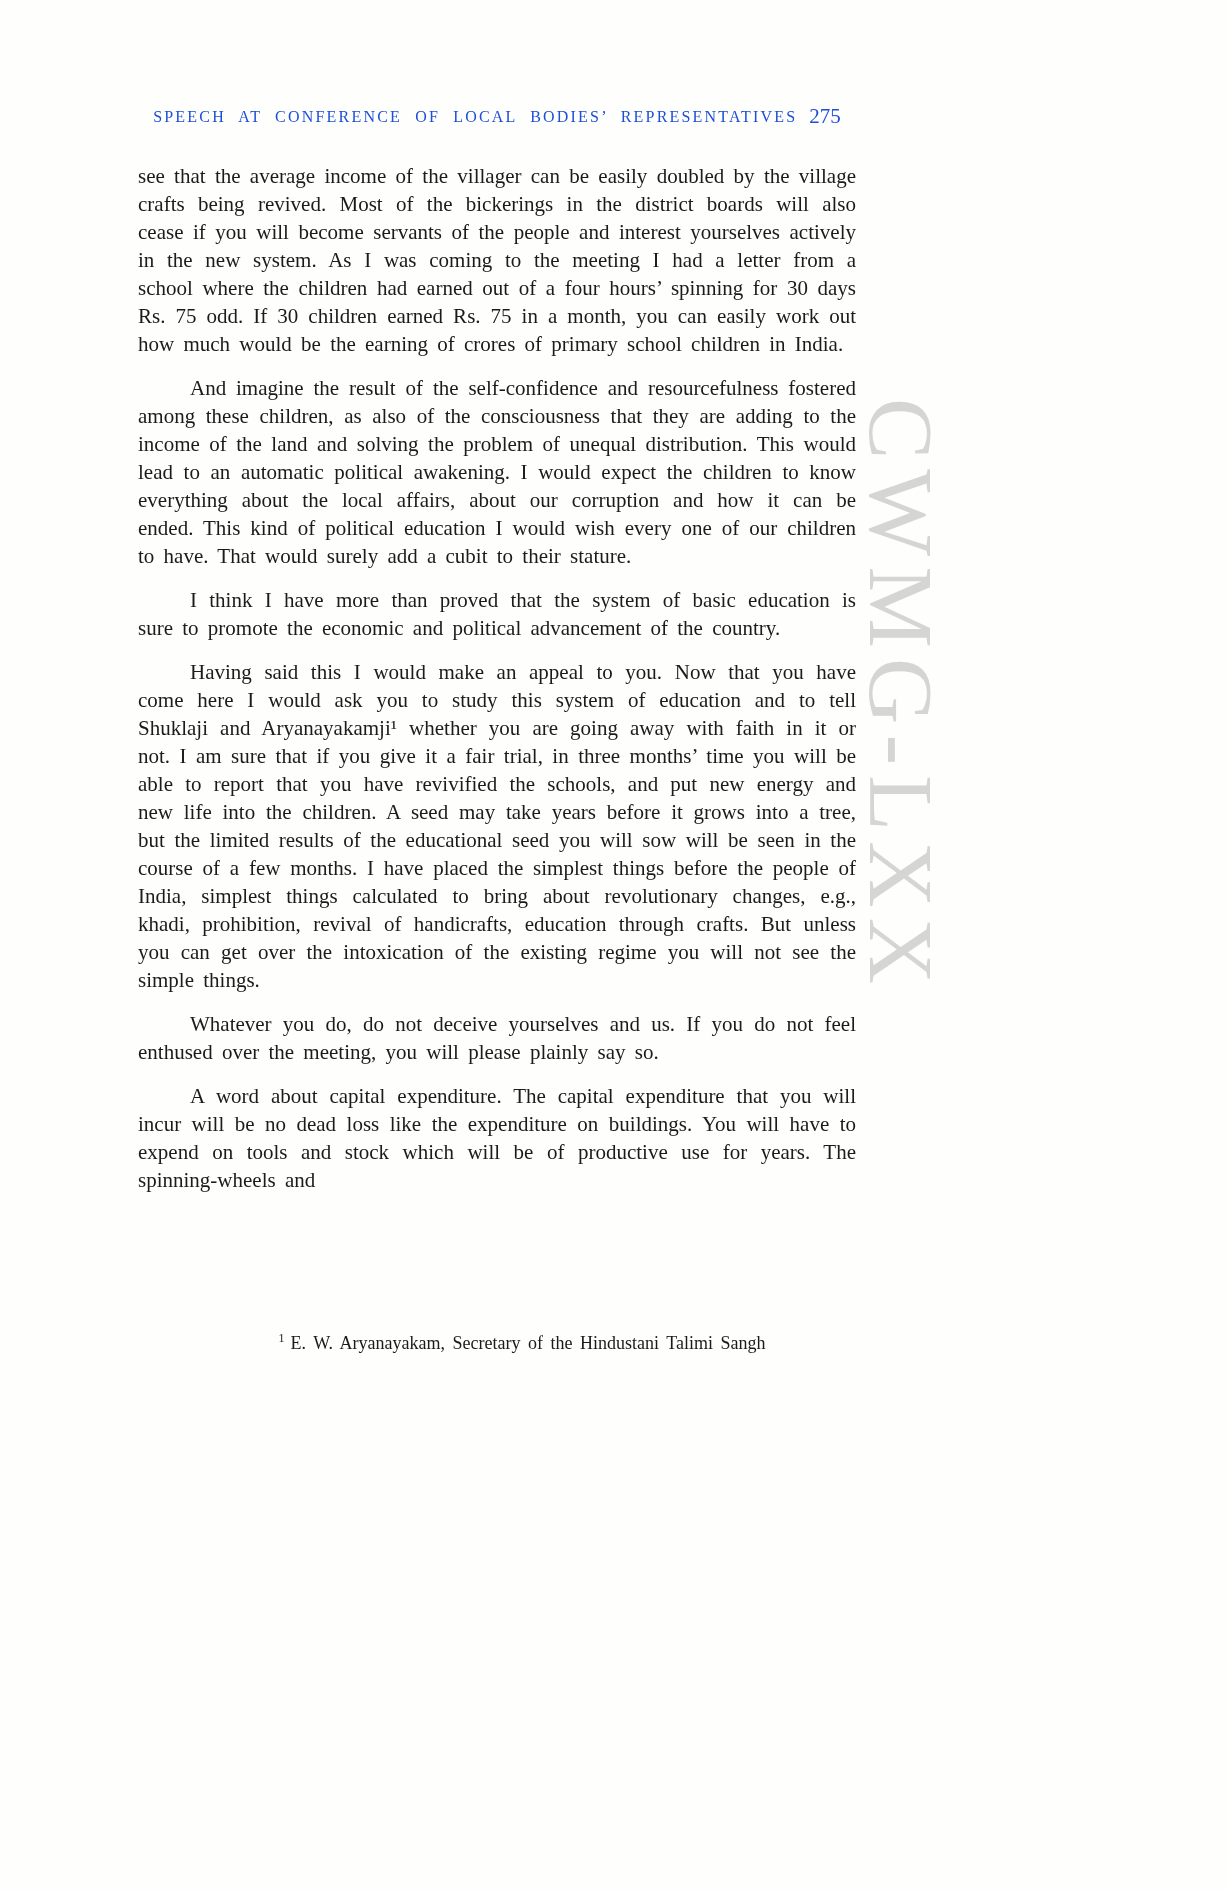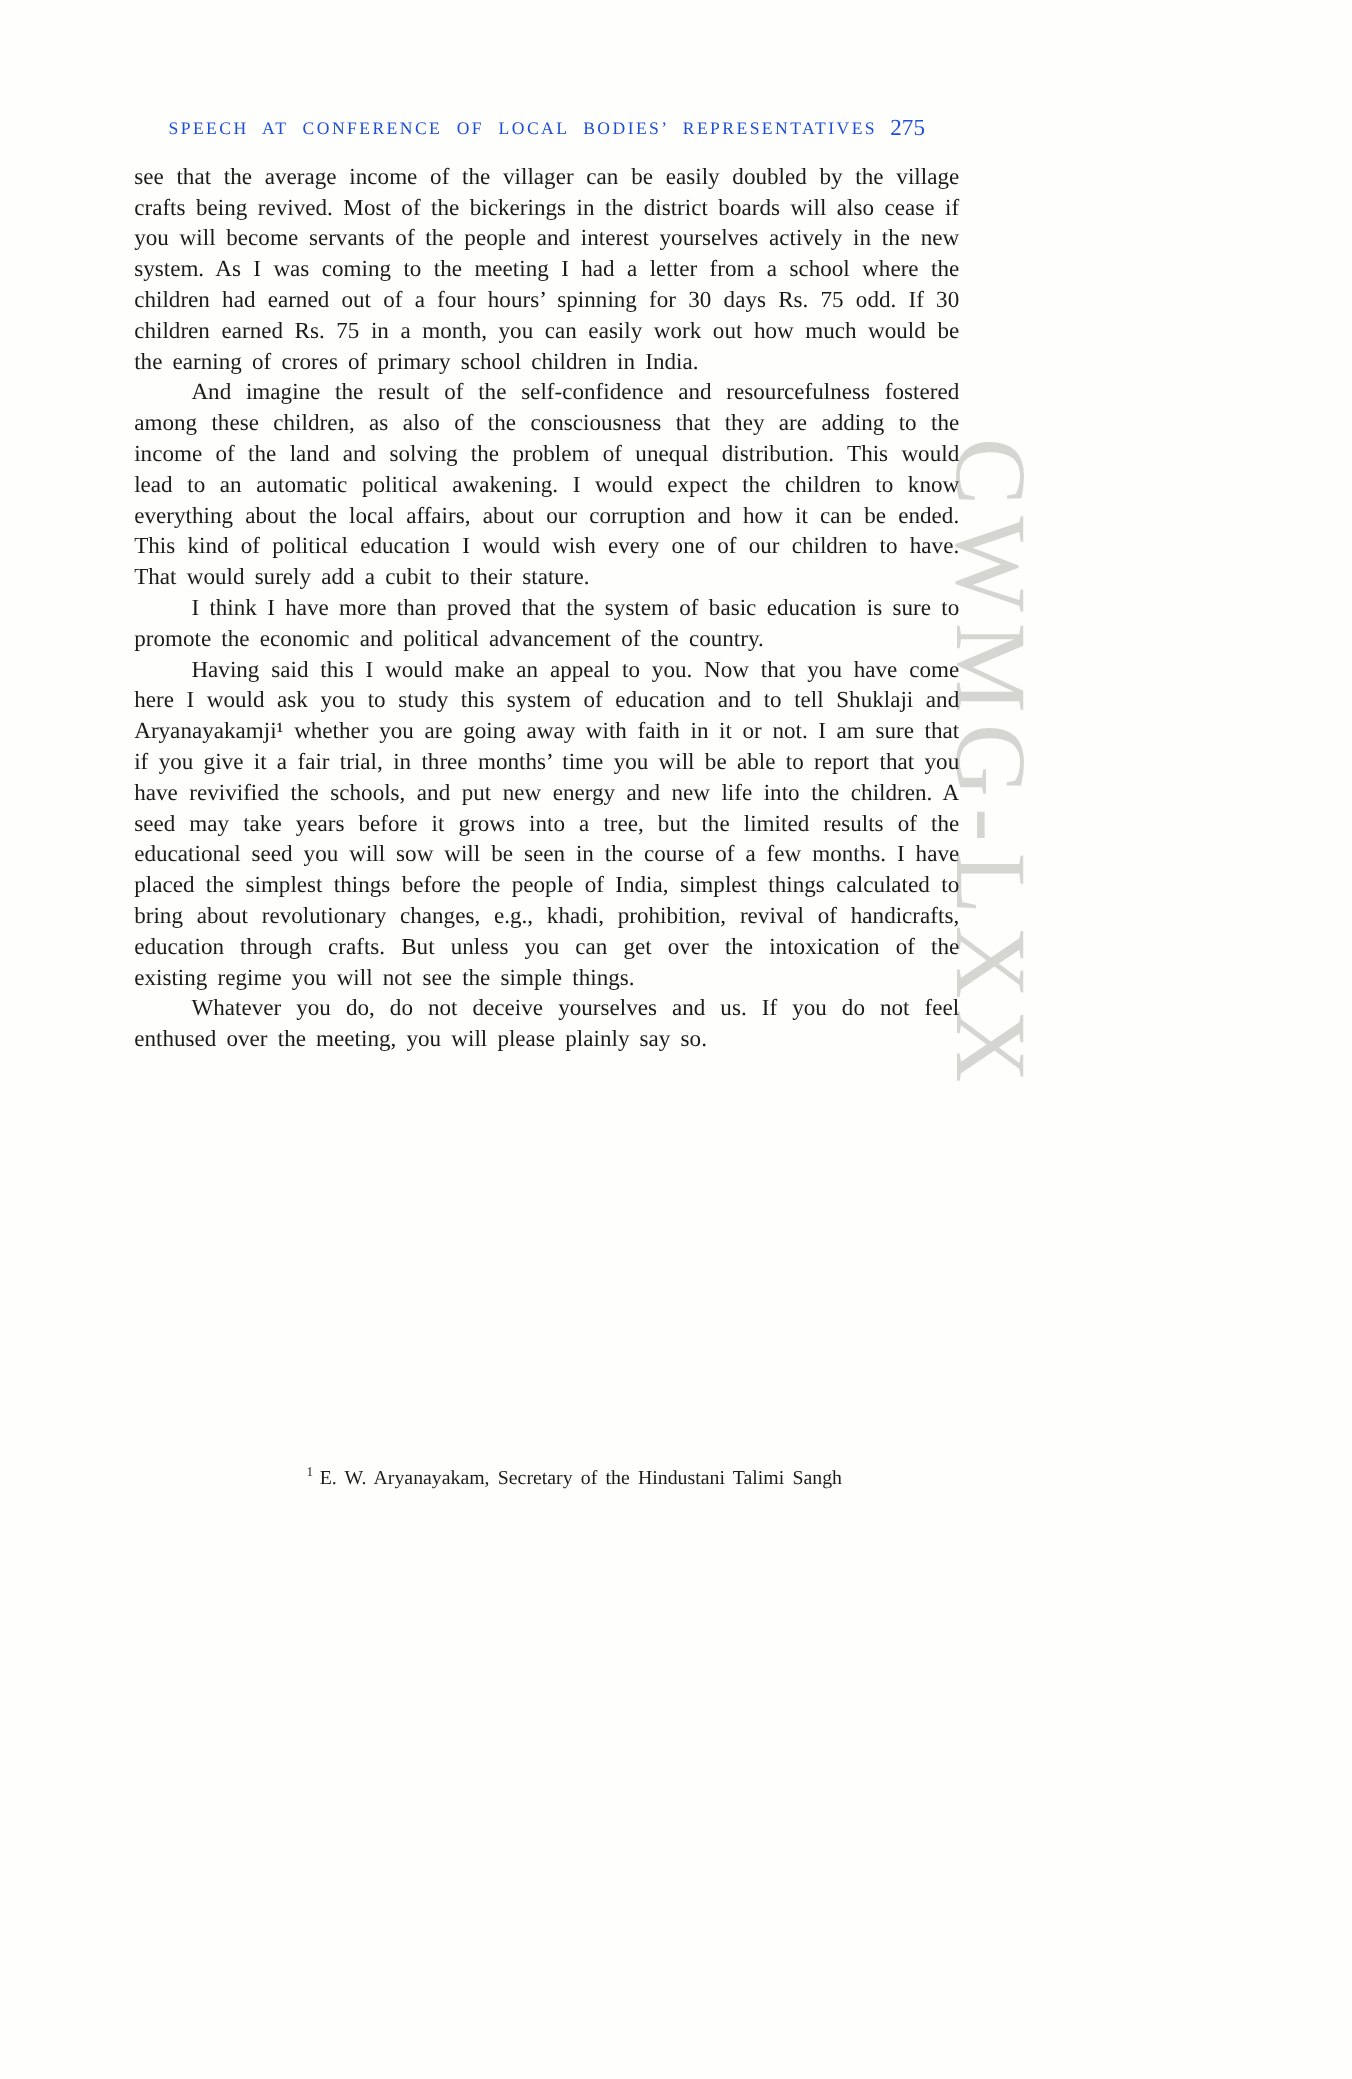--- a/index.html
+++ b/index.html
@@ -42,21 +42,21 @@
     position: absolute;
     top: 146px;
     left: 122px;
     width: 750px;
     font-size: 21px;
     line-height: 28px;
     text-align: justify;
     word-spacing: 4px;
     color: #1b1b1b;
   }
-  .para { text-indent: 52px; margin: 0; }
+  .para { text-indent: 52px; margin: 16px; }
   .para.no-indent { text-indent: 0; }
   .footnote {
     position: absolute;
     top: 1326px;
     left: 122px;
     width: 750px;
     padding-left: 50px;
     font-size: 18px;
     line-height: 24px;
     color: #1b1b1b;
@@ -91,19 +91,20 @@
   <div class="running-head">
     <span class="head-title">SPEECH AT CONFERENCE OF LOCAL BODIES’ REPRESENTATIVES</span><span class="page-number">275</span>
   </div>
 
   <div class="body-text">
     <p class="para no-indent">see that the average income of the villager can be easily doubled by the village crafts being revived. Most of the bickerings in the district boards will also cease if you will become servants of the people and interest yourselves actively in the new system. As I was coming to the meeting I had a letter from a school where the children had earned out of a four hours’ spinning for 30 days Rs. 75 odd. If 30 children earned Rs. 75 in a month, you can easily work out how much would be the earning of crores of primary school children in India.</p>
     <p class="para">And imagine the result of the self-confidence and resourcefulness fostered among these children, as also of the consciousness that they are adding to the income of the land and solving the problem of unequal distribution. This would lead to an automatic political awakening. I would expect the children to know everything about the local affairs, about our corruption and how it can be ended. This kind of political education I would wish every one of our children to have. That would surely add a cubit to their stature.</p>
     <p class="para">I think I have more than proved that the system of basic education is sure to promote the economic and political advancement of the country.</p>
     <p class="para">Having said this I would make an appeal to you. Now that you have come here I would ask you to study this system of education and to tell Shuklaji and Aryanayakamji¹ whether you are going away with faith in it or not. I am sure that if you give it a fair trial, in three months’ time you will be able to report that you have revivified the schools, and put new energy and new life into the children. A seed may take years before it grows into a tree, but the limited results of the educational seed you will sow will be seen in the course of a few months. I have placed the simplest things before the people of India, simplest things calculated to bring about revolutionary changes, e.g., khadi, prohibition, revival of handicrafts, education through crafts. But unless you can get over the intoxication of the existing regime you will not see the simple things.</p>
     <p class="para">Whatever you do, do not deceive yourselves and us. If you do not feel enthused over the meeting, you will please plainly say so.</p>
+    <p class="para">A word about capital expenditure. The capital expenditure that you will incur will be no dead loss like the expenditure on buildings. You will have to expend on tools and stock which will be of productive use for years. The spinning-wheels and</p>
   </div>
 
   <div class="footnote">
     <sup>1</sup><span>E. W. Aryanayakam, Secretary of the Hindustani Talimi Sangh</span>
   </div>
 
 </div>
 
 </body></html>

